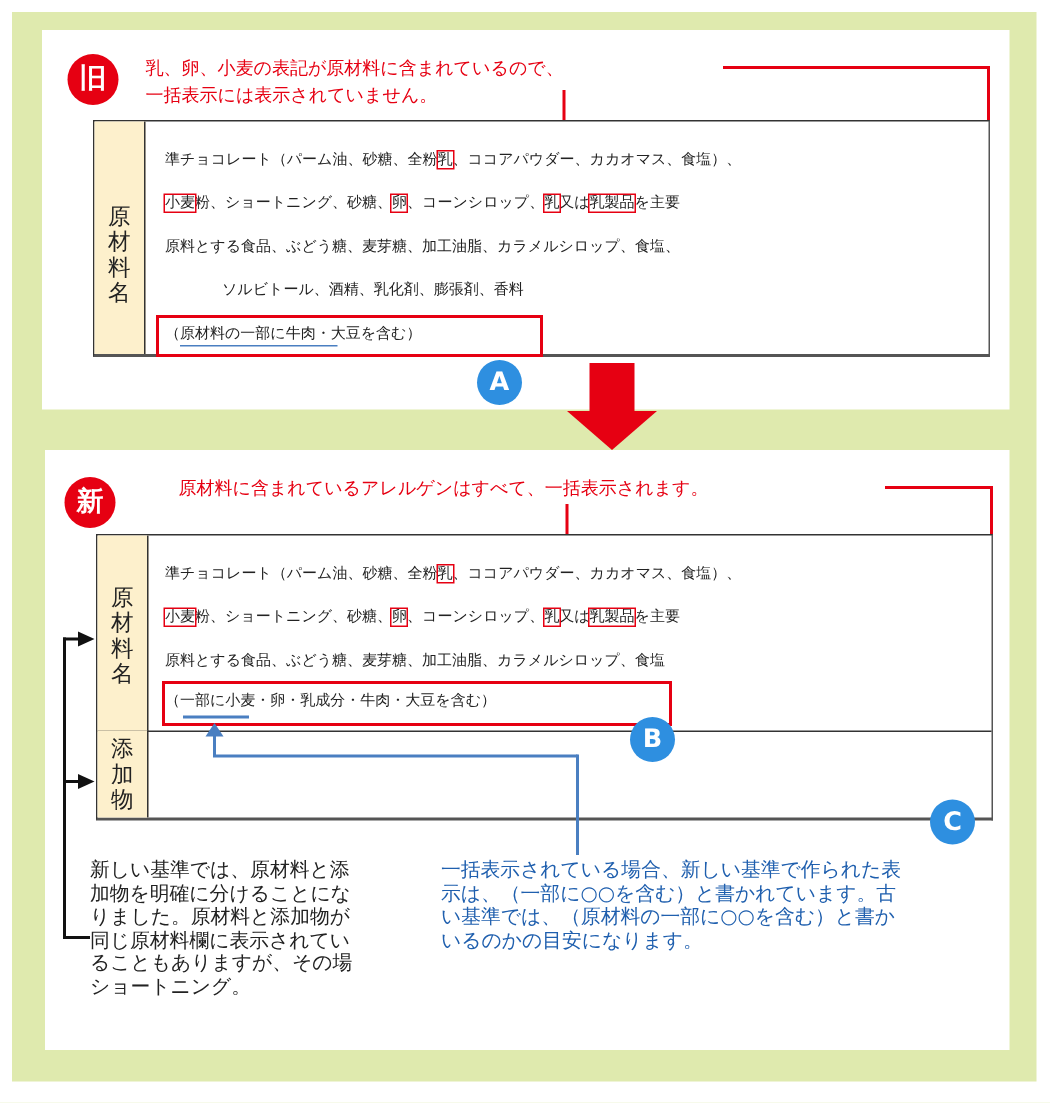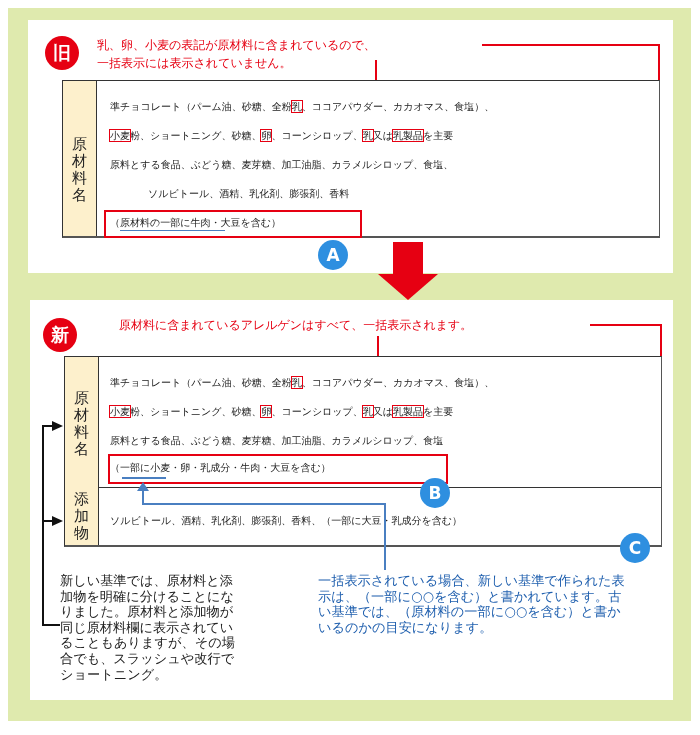--- a/index.html
+++ b/index.html
@@ -20,21 +20,21 @@
   .lbl-text { position:absolute; left:0; width:33px; text-align:center; font-size:15px; line-height:17px; color:#222; }
   .line { position:absolute; font-size:10px; line-height:18px; white-space:nowrap; color:#222; }
   .hl { outline:1.2px solid #e60012; outline-offset:0px; }
   .redbox { position:absolute; border:2px solid #e60012; }
   .circle { position:absolute; width:30px; height:30px; border-radius:50%; background:#2e8fe0; color:#fff;
             font-weight:bold; font-size:17px; line-height:30px; text-align:center; }
   .blue-line { position:absolute; background:#4a7fc1; }
   .blk-line { position:absolute; background:#111; }
   .note { position:absolute; font-size:13.2px; line-height:15.6px; }
   .note-black { color:#222; }
-  .note-blue { color:#1f5fae;margin-left:24px; }
+  .note-blue { color:#1f5fae; }
   .big-arrow-stem { position:absolute; left:393px; top:242px; width:30px; height:32px; background:#e60012; }
   .big-arrow-head { position:absolute; left:378px; top:274px; width:0; height:0;
                     border-left:30px solid transparent; border-right:30px solid transparent; border-top:26px solid #e60012; }
 </style>
 </head>
 <body>
 
 <div class="outer"></div>
 
 <div class="panel panel-old"></div>
@@ -103,21 +103,20 @@
   <div style="position:absolute;left:33px;right:0;top:130px;height:1px;background:#333;"></div>
 
   <div class="line" style="left:45px;top:17px;">
     <span>準チョコレート（パーム油、砂糖、全粉</span><span class="hl">乳</span><span>、ココアパウダー、カカオマス、食塩）、</span>
   </div>
   <div class="line" style="left:45px;top:46px;">
     <span class="hl">小麦</span><span>粉、ショートニング、砂糖、</span><span class="hl">卵</span><span>、コーンシロップ、</span><span class="hl">乳</span><span>又は</span><span class="hl">乳製品</span><span>を主要</span>
   </div>
   <div class="line" style="left:45px;top:75px;">原料とする食品、ぶどう糖、麦芽糖、加工油脂、カラメルシロップ、食塩</div>
   <div class="line" style="left:45px;top:102px;">（一部に小麦・卵・乳成分・牛肉・大豆を含む）</div>
-  <div class="line" style="left:45px;top:155px;">ソルビトール、酒精、乳化剤、膨張剤、香料、（一部に大豆・乳成分を含む）</div>
 </div>
 <div class="redbox" style="left:108px;top:454px;width:336px;height:26px;"></div>
 <div class="blue-line" style="left:122px;top:477px;width:44px;height:1.5px;"></div>
 <div class="circle" style="left:420px;top:478px;">B</div>
 <div class="circle" style="left:620px;top:533px;">C</div>
 
 <div class="blue-line" style="left:142px;top:490px;width:1.5px;height:14px;"></div>
 <div style="position:absolute;left:137px;top:482px;width:0;height:0;border-left:6px solid transparent;border-right:6px solid transparent;border-bottom:9px solid #4a7fc1;"></div>
 <div class="blue-line" style="left:142px;top:503px;width:243px;height:1.5px;"></div>
 <div class="blue-line" style="left:384px;top:503px;width:1.5px;height:67px;"></div>
@@ -128,21 +127,20 @@
 <div class="blk-line" style="left:42px;top:520px;width:12px;height:1.5px;"></div>
 <div style="position:absolute;left:52px;top:516px;width:0;height:0;border-top:5px solid transparent;border-bottom:5px solid transparent;border-left:11px solid #111;"></div>
 <div class="blk-line" style="left:42px;top:624px;width:18px;height:1.5px;"></div>
 
 <div class="note note-black" style="left:60px;top:573px;">
   <div>新しい基準では、原材料と添</div>
   <div>加物を明確に分けることにな</div>
   <div>りました。原材料と添加物が</div>
   <div>同じ原材料欄に表示されてい</div>
   <div>ることもありますが、その場</div>
-  <div>合でも、スラッシュや改行で</div>
   <div>ショートニング。</div>
 </div>
 <div class="note note-blue" style="left:294px;top:573px;">
   <div>一括表示されている場合、新しい基準で作られた表</div>
   <div>示は、（一部に○○を含む）と書かれています。古</div>
   <div>い基準では、（原材料の一部に○○を含む）と書か</div>
   <div>いるのかの目安になります。</div>
 </div>
 
 </body></html>

